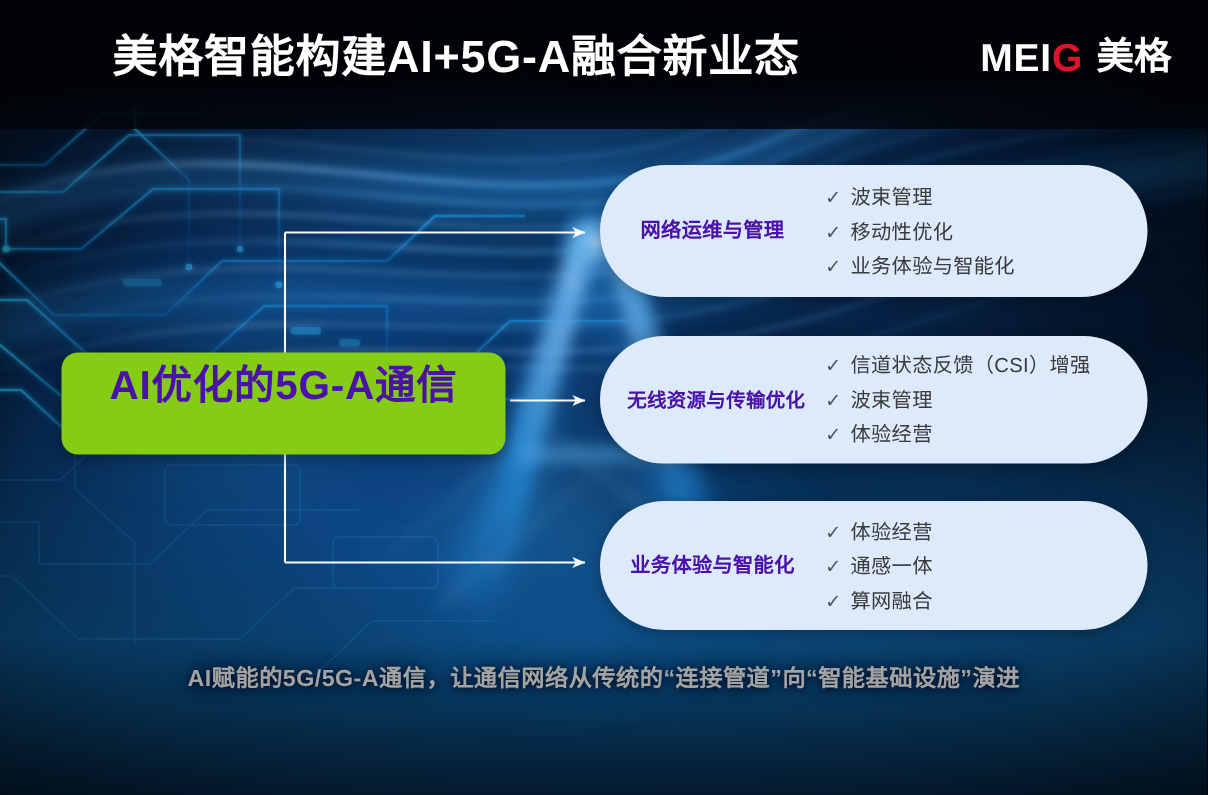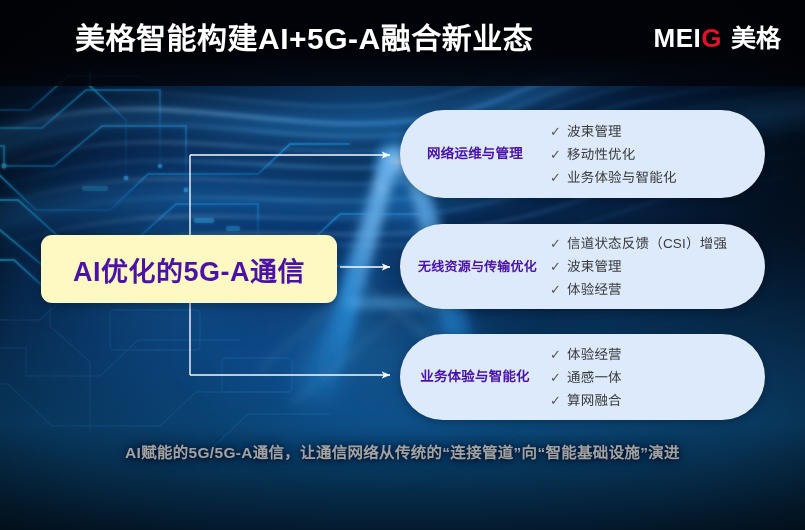--- a/index.html
+++ b/index.html
@@ -105,23 +105,23 @@
     font-size:25px;font-weight:bold;color:#ffffff;
     margin-left:9px;line-height:30px;
   }
 
   
   .connectors{position:absolute;left:0;top:0;width:805px;height:530px;}
 
   
   .main-box{
     position:absolute;left:41px;top:235px;width:296px;height:68px;
-    background:#fef9c3;border-radius:11px;
+    background:#84cc16;border-radius:11px;
     box-shadow:0 2px 10px rgba(0,0,0,.35);
-    display:flex;align-items:center;justify-content:center;
+    display:flex;align-items:flex-start;justify-content:center;
   }
   .main-box-label{
     font-size:27px;font-weight:bold;color:#4b12a8;
     letter-spacing:0.5px;white-space:nowrap;
   }
 
   
   .card{
     position:absolute;left:400px;width:365px;
     background:#dceafb;

